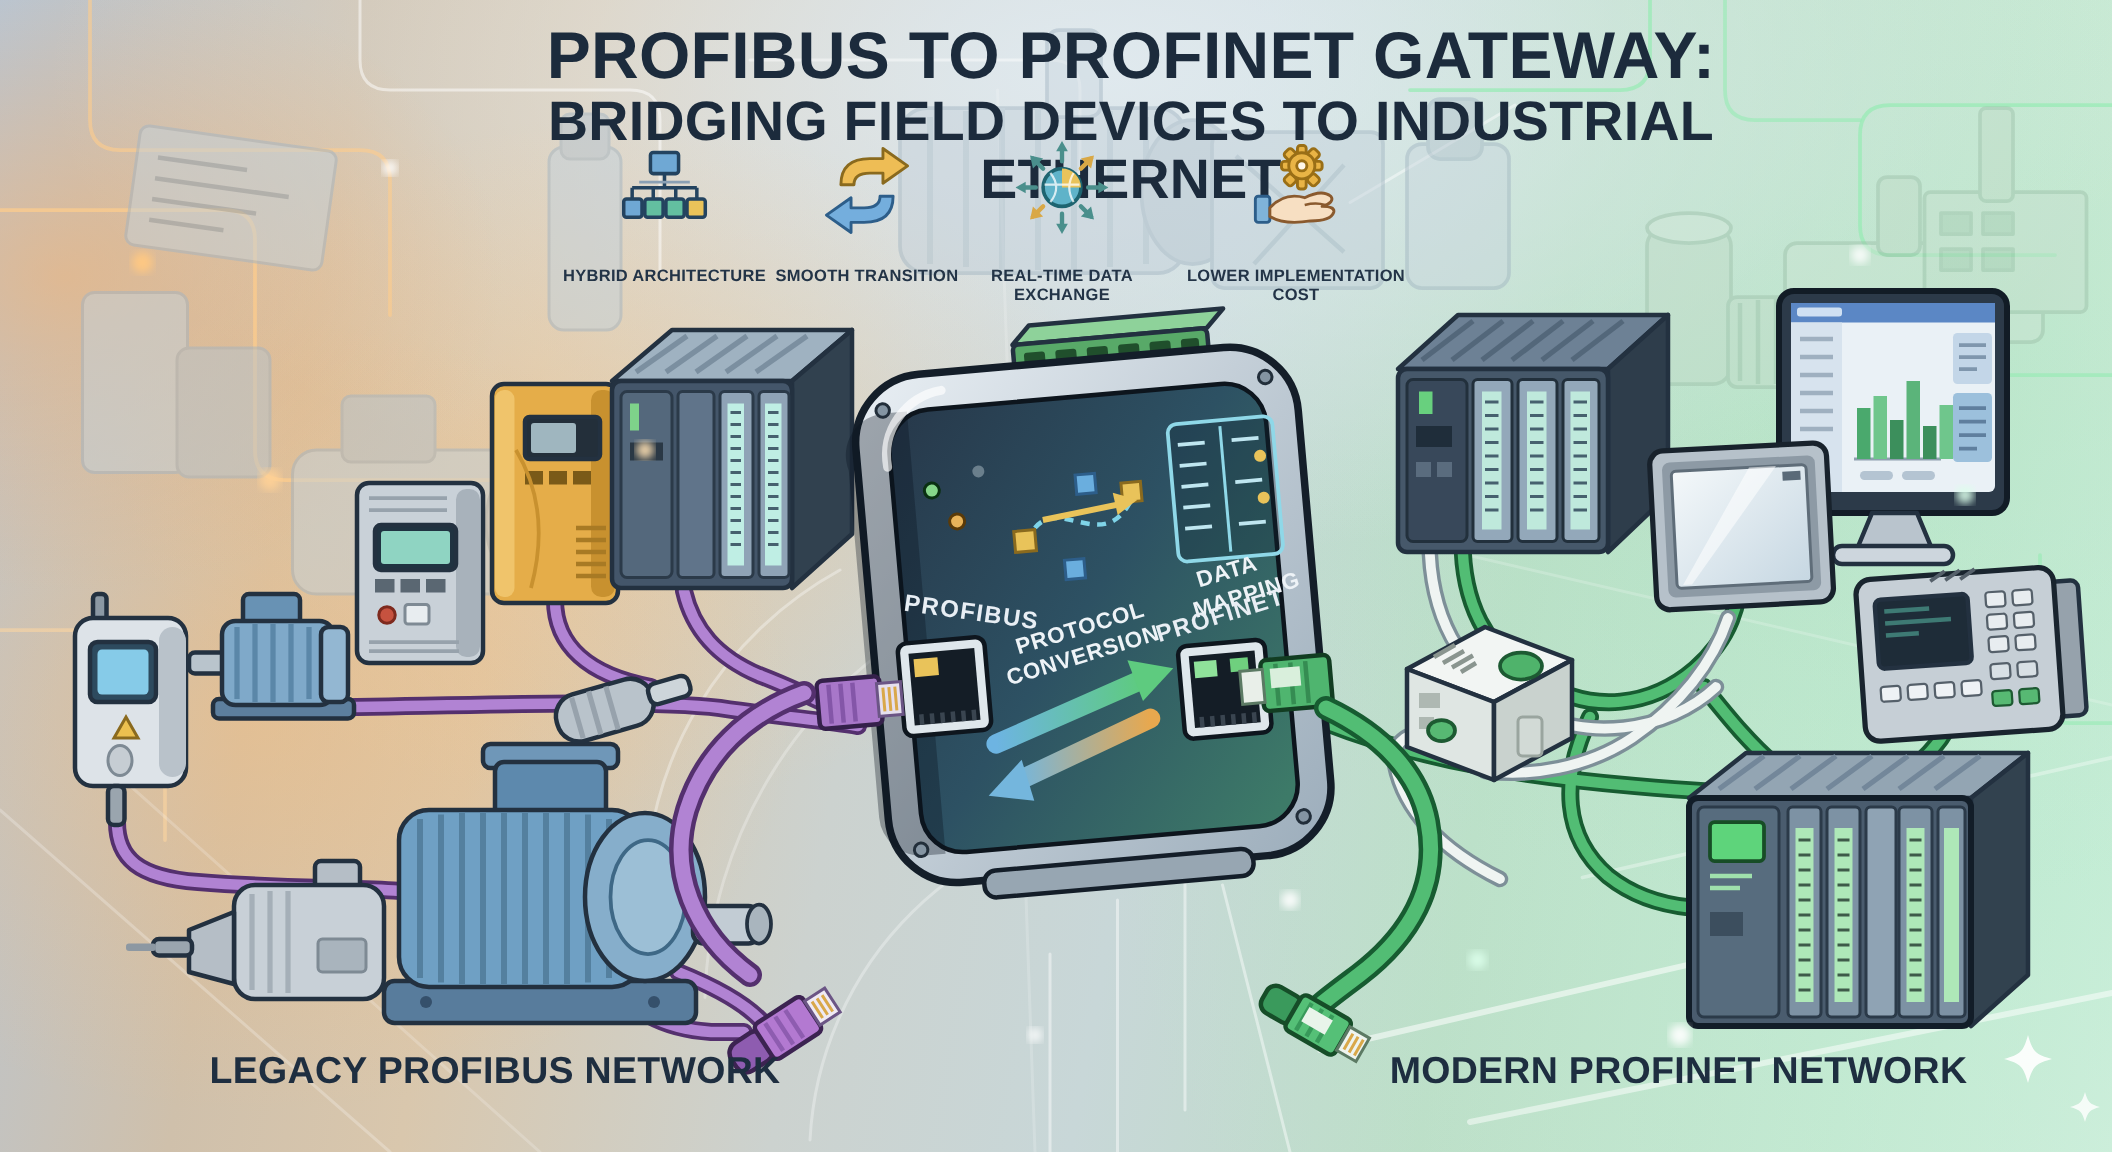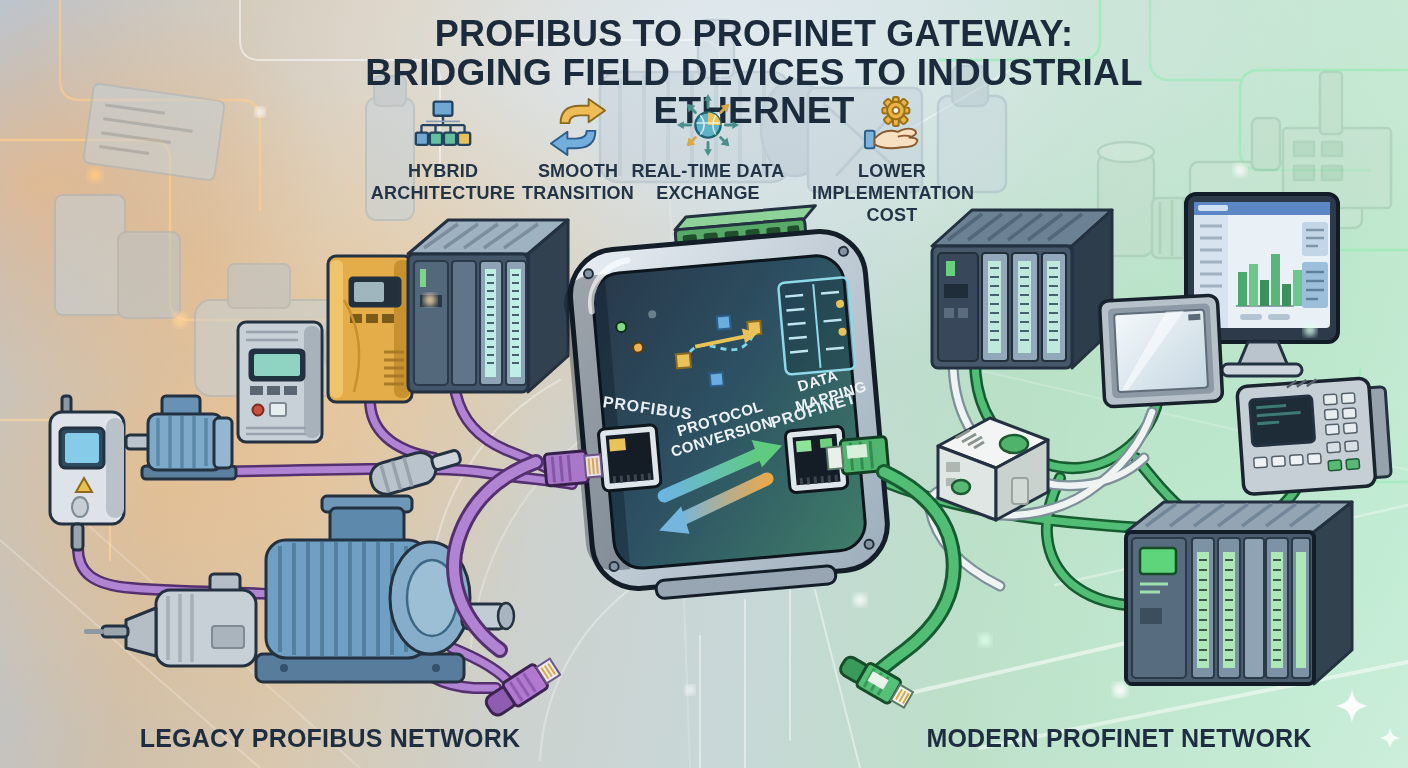--- a/index.html
+++ b/index.html
@@ -17,26 +17,26 @@
   }
   svg.layer{position:absolute;left:0;top:0;width:1408px;height:768px;}
   .stroke-cartoon{stroke:#233140;stroke-width:3;stroke-linejoin:round;}
   .cpO{stroke:#54306e;stroke-width:12;fill:none;stroke-linecap:round;stroke-linejoin:round;}
   .cpI{stroke:#b183d3;stroke-width:7;fill:none;stroke-linecap:round;stroke-linejoin:round;}
   .cgO{stroke:#175c31;stroke-width:12;fill:none;stroke-linecap:round;stroke-linejoin:round;}
   .cgI{stroke:#52bd74;stroke-width:7;fill:none;stroke-linecap:round;stroke-linejoin:round;}
   .cwO{stroke:#7d8f98;stroke-width:11;fill:none;stroke-linecap:round;stroke-linejoin:round;}
   .cwI{stroke:#eff4f2;stroke-width:6.5;fill:none;stroke-linecap:round;stroke-linejoin:round;}
   .title{position:absolute;left:304px;top:14px;width:900px;text-align:center;color:#1c2b3c;font-weight:bold;}
-  .t1{font-size:36px;line-height:1.1;letter-spacing:.2px;}
+  .t1{font-size:44px;line-height:1.1;letter-spacing:.2px;}
   .t2{font-size:37px;line-height:1.05;letter-spacing:.2px;}
   .feature{position:absolute;top:92px;text-align:center;}
   .f-icon{height:64px;display:flex;align-items:flex-end;justify-content:center;}
-  .f-label{margin-top:5px;font-size:18px;font-weight:bold;color:#233447;line-height:1.22;letter-spacing:.2px;}
-  .caption{position:absolute;top:699px;text-align:center;font-weight:bold;color:#1e2e40;font-size:25px;line-height:1.26;letter-spacing:.2px;margin-top:24px;}
+  .f-label{margin-top:22px;font-size:11px;font-weight:bold;color:#233447;line-height:1.22;letter-spacing:.2px;}
+  .caption{position:absolute;top:699px;text-align:center;font-weight:bold;color:#1e2e40;font-size:25px;line-height:1.26;letter-spacing:.2px;}
   svg text{font-family:"Liberation Sans",sans-serif;font-weight:bold;}
 </style>
 </head>
 <body>
 
 <div class="stage">
 
   <svg class="layer">
     <g fill="none" stroke-linecap="round">
       <path d="M -10 140 H 150 Q 170 140 170 160 V 300 Q 170 320 190 320 H 420" stroke="rgba(255,205,140,.7)" stroke-width="2.5"></path>
@@ -540,21 +540,21 @@
   <div class="feature" style="left:503px;width:150px">
     <div class="f-icon">
       <svg width="62" height="58" viewBox="0 0 64 60">
         <path d="M 14 26 Q 14 8 34 8 L 43 8 L 43 1 L 60 13 L 43 25 L 43 18 L 34 18 Q 23 18 23 26 Z" fill="#eebd55" stroke="#8a6a1e" stroke-width="2" stroke-linejoin="round"></path>
         <path d="M 50 34 Q 50 52 30 52 L 21 52 L 21 59 L 4 47 L 21 35 L 21 42 L 30 42 Q 41 42 41 34 Z" fill="#74aedd" stroke="#2d5e8a" stroke-width="2" stroke-linejoin="round"></path>
       </svg>
     </div>
     <div class="f-label">SMOOTH TRANSITION</div>
   </div>
 
-  <div class="feature" style="left:812px;width:160px">
+  <div class="feature" style="left:784px;width:160px">
     <div class="f-icon">
       <svg width="62" height="60" viewBox="0 0 64 62">
         <g fill="#e9b445" stroke="#9a6f16" stroke-width="2">
           <rect x="33" y="1" width="6" height="8" rx="2"></rect>
             <rect x="33" y="23" width="6" height="8" rx="2"></rect>
           <rect x="22" y="12" width="8" height="6" rx="2"></rect>
             <rect x="42" y="12" width="8" height="6" rx="2"></rect>
           <rect x="25" y="4" width="7" height="7" rx="2" transform="rotate(-45 28 8)"></rect>
           <rect x="40" y="4" width="7" height="7" rx="2" transform="rotate(45 44 8)"></rect>
           <rect x="25" y="21" width="7" height="7" rx="2" transform="rotate(45 28 24)"></rect>

